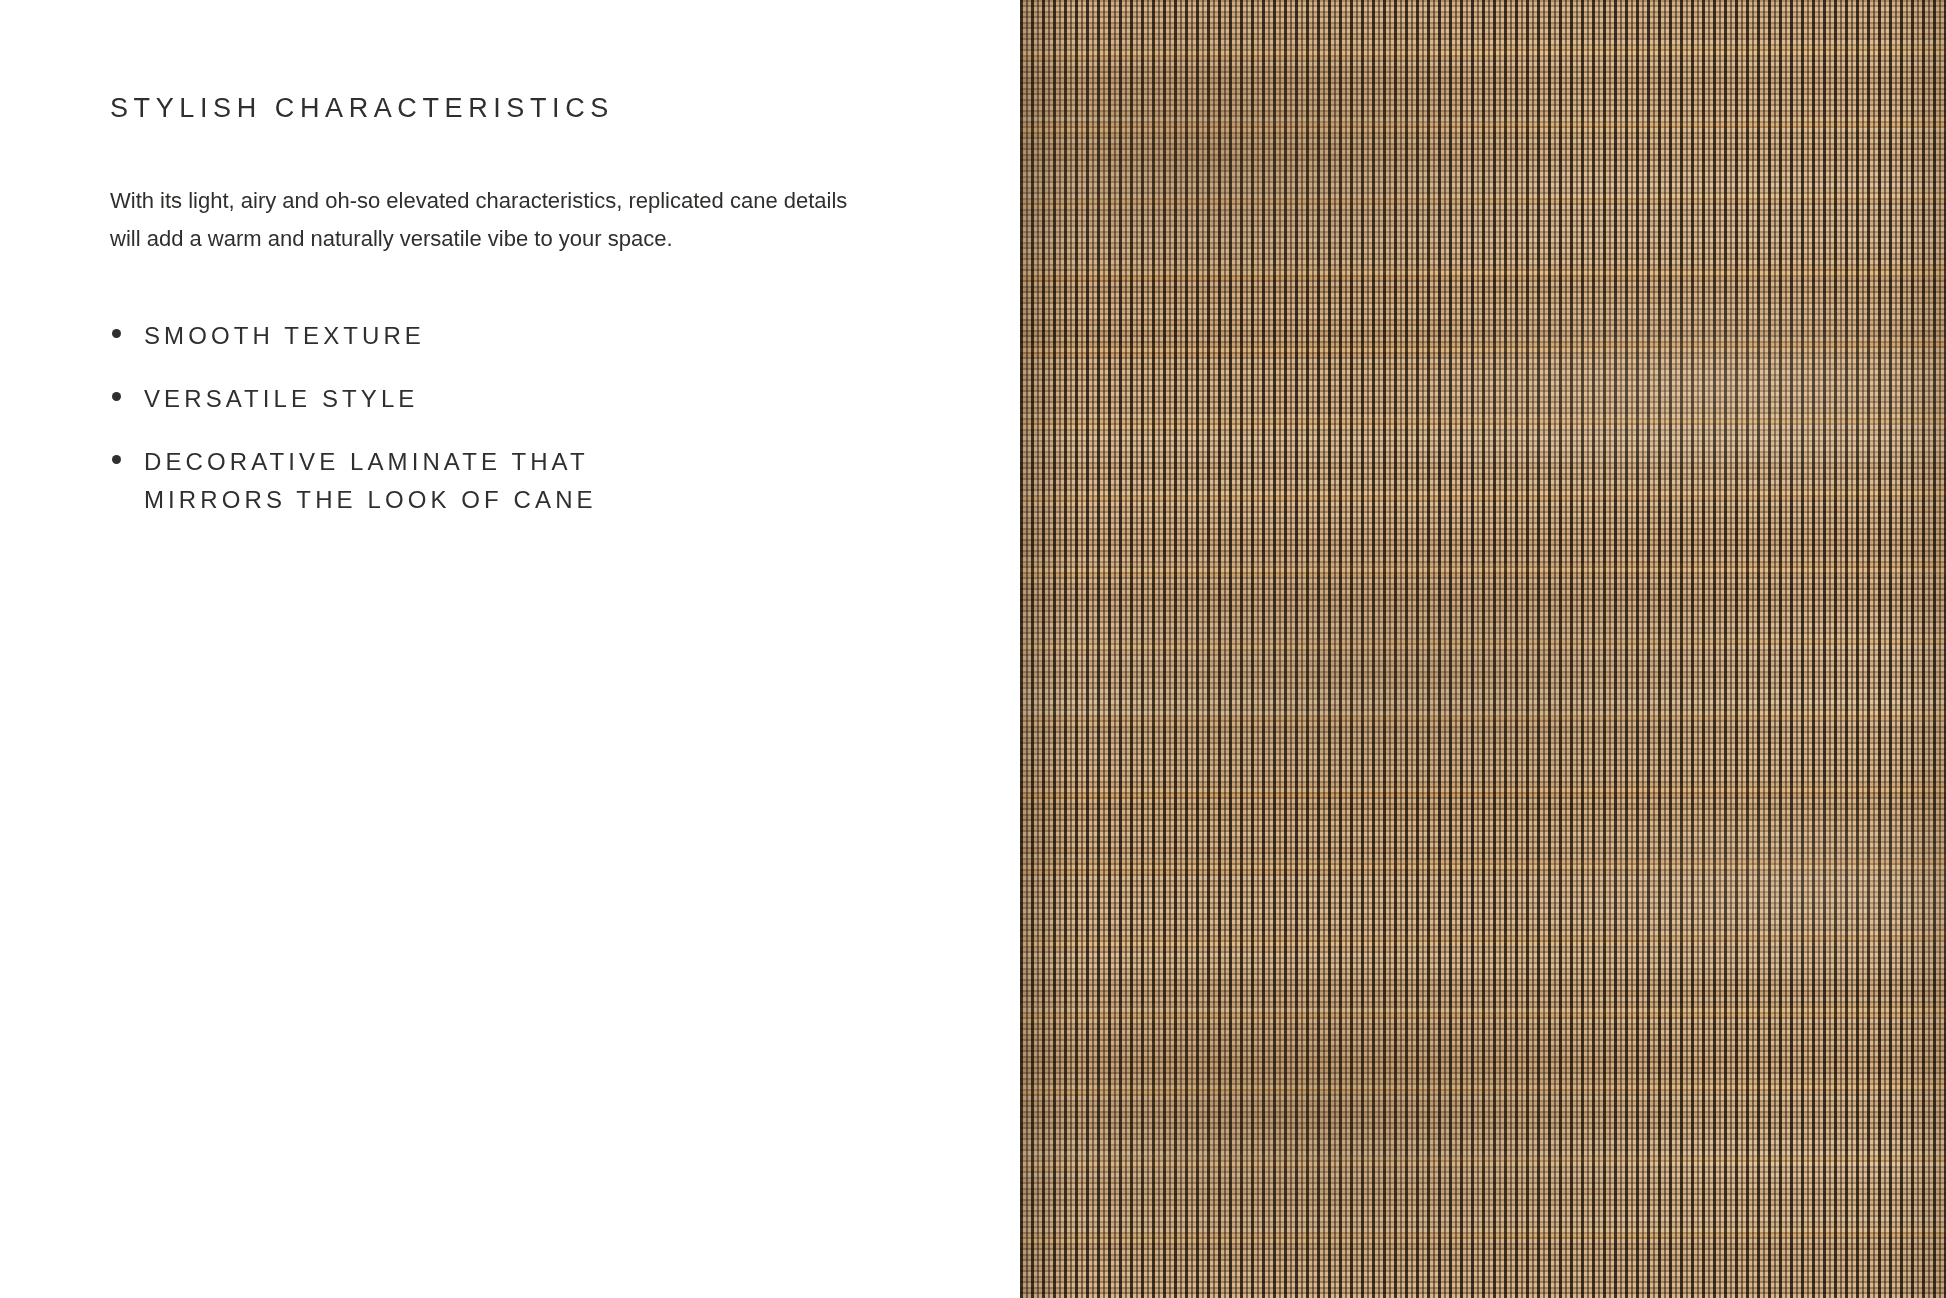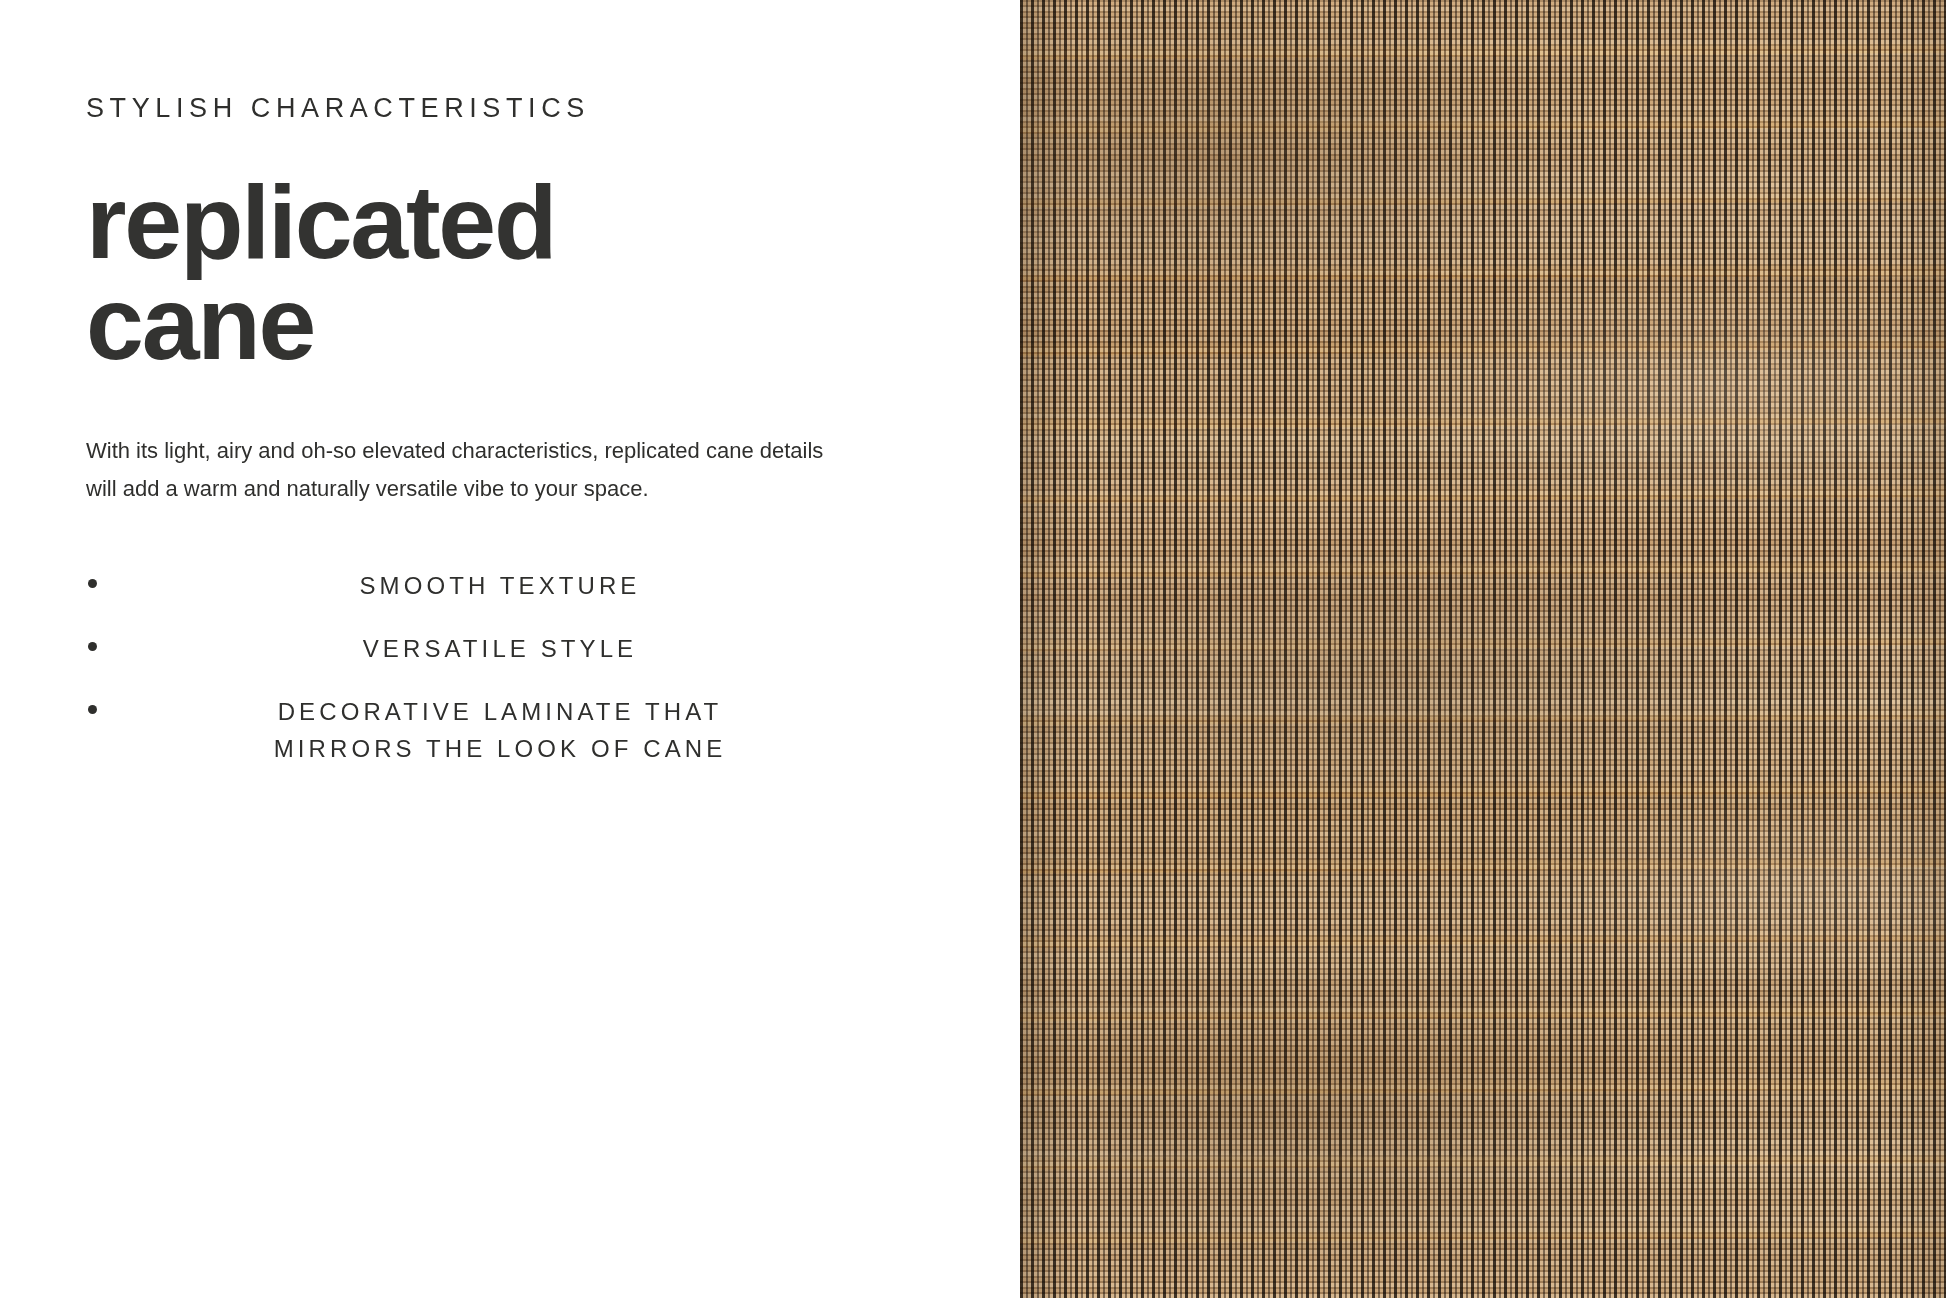--- a/index.html
+++ b/index.html
@@ -22,21 +22,21 @@
     display: flex;
     background: #ffffff;
   }
 
   
   .text-panel {
     width: 1020px;
     flex: 0 0 1020px;
     height: 100%;
     box-sizing: border-box;
-    padding: 92px 0 0 86px;
+    padding: 92px 0 0 110px;
     background: #ffffff;
     position: relative;
   }
 
   .eyebrow {
     font-size: 27px;
     letter-spacing: 5.6px;
     font-weight: 400;
     color: #2f2f2d;
     text-transform: uppercase;
@@ -64,21 +64,20 @@
     font-weight: 400;
     color: #2f2f2d;
     max-width: 760px;
   }
 
   .feature-list {
     margin: 62px 0 0 0;
     padding: 0 0 0 34px;
     list-style: none;
     max-width: 760px;
-    text-align: center;
   }
   .feature-list li {
     position: relative;
     font-size: 24px;
     letter-spacing: 4.1px;
     line-height: 1.3;
     text-transform: uppercase;
     color: #2f2f2d;
     margin-bottom: 32px;
   }
@@ -221,24 +220,20 @@
 </style>
 </head>
 <body>
 
 <div class="page">
 
   <section class="text-panel">
 
     <p class="eyebrow">STYLISH CHARACTERISTICS</p>
 
-    <h1 class="headline">
-      <span class="line">replicated</span>
-      <span class="line">cane</span>
-    </h1>
 
     <p class="body-copy">With its light, airy and oh-so elevated characteristics, replicated cane details will add a warm and naturally versatile vibe to your space.</p>
 
     <ul class="feature-list">
       <li>
         <span class="bullet-dot"></span>
         <span>SMOOTH TEXTURE</span>
       </li>
       <li>
         <span class="bullet-dot"></span>

